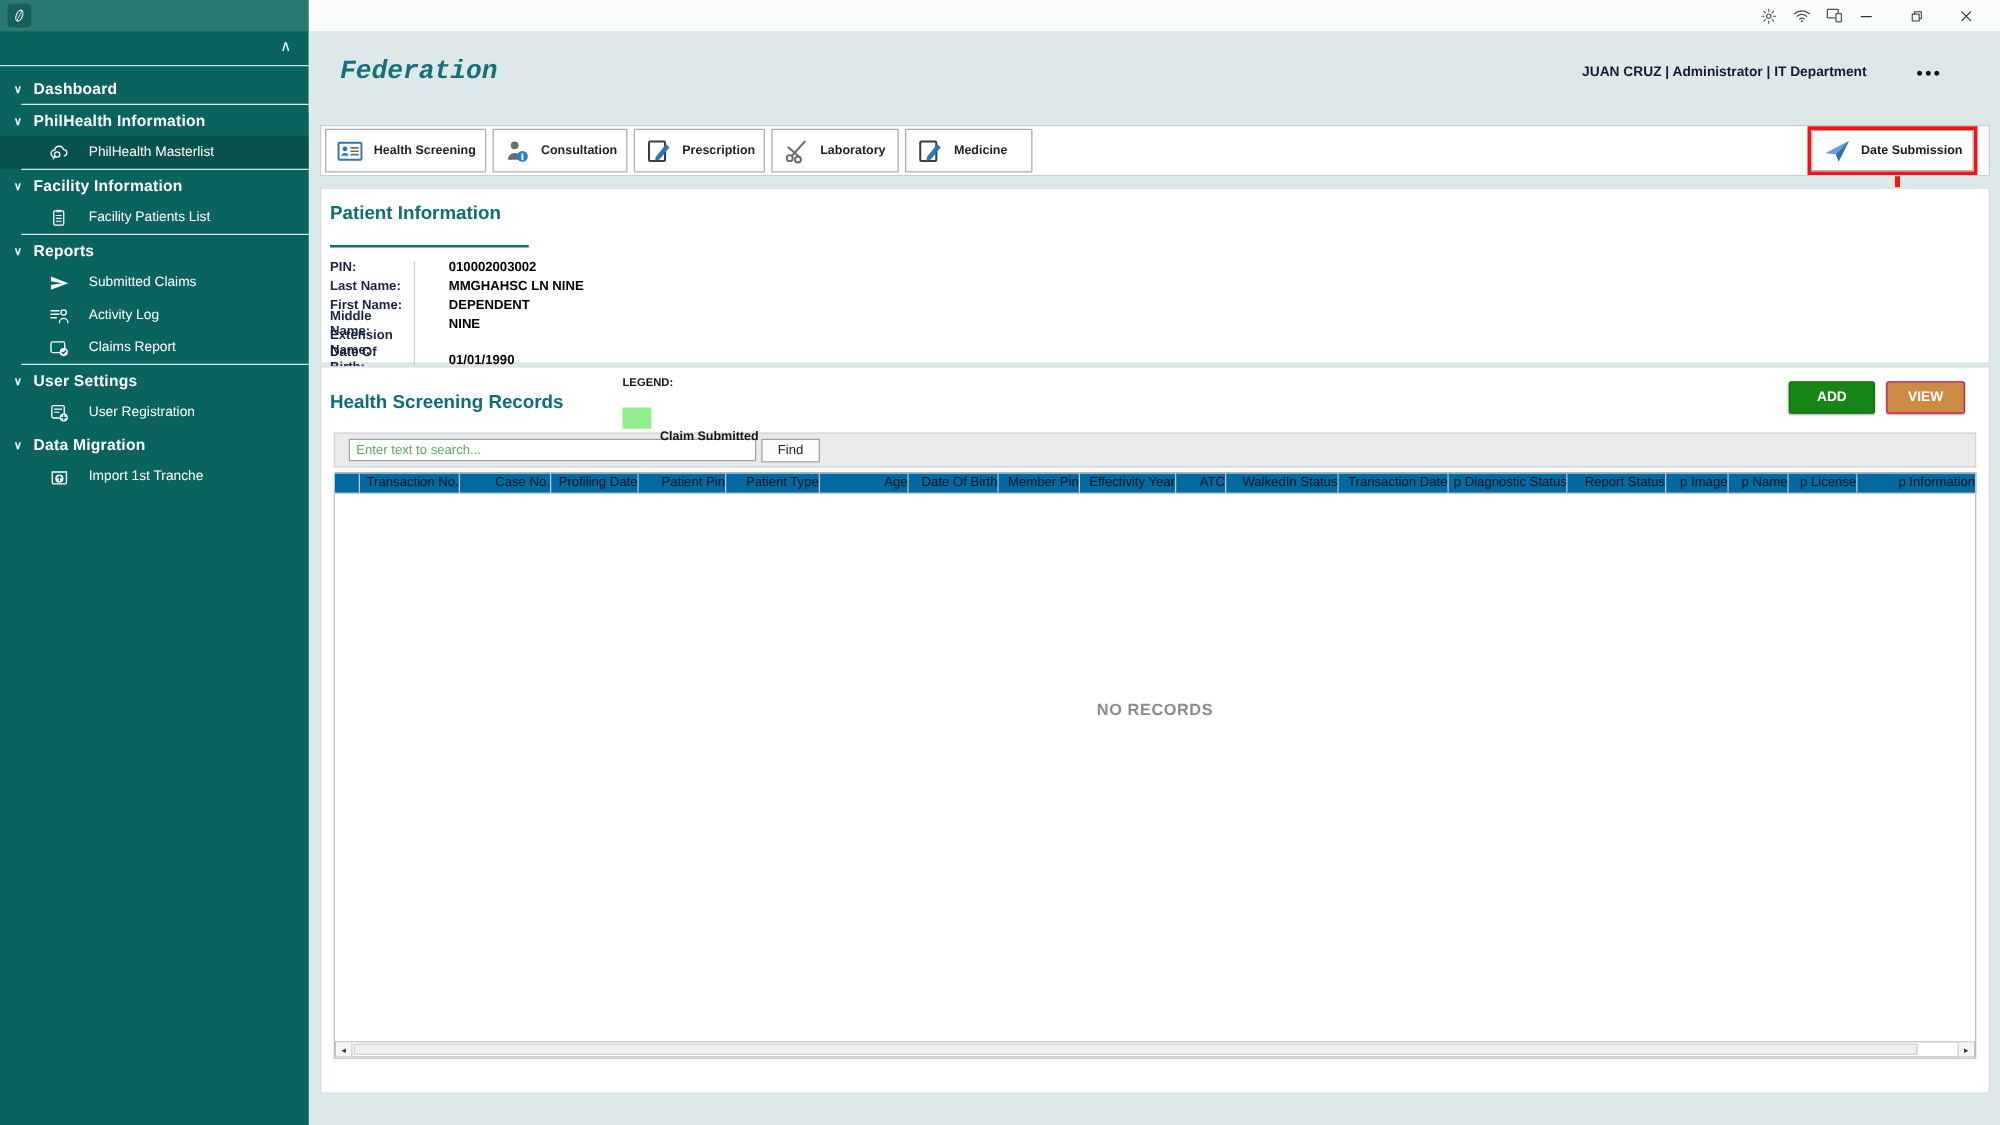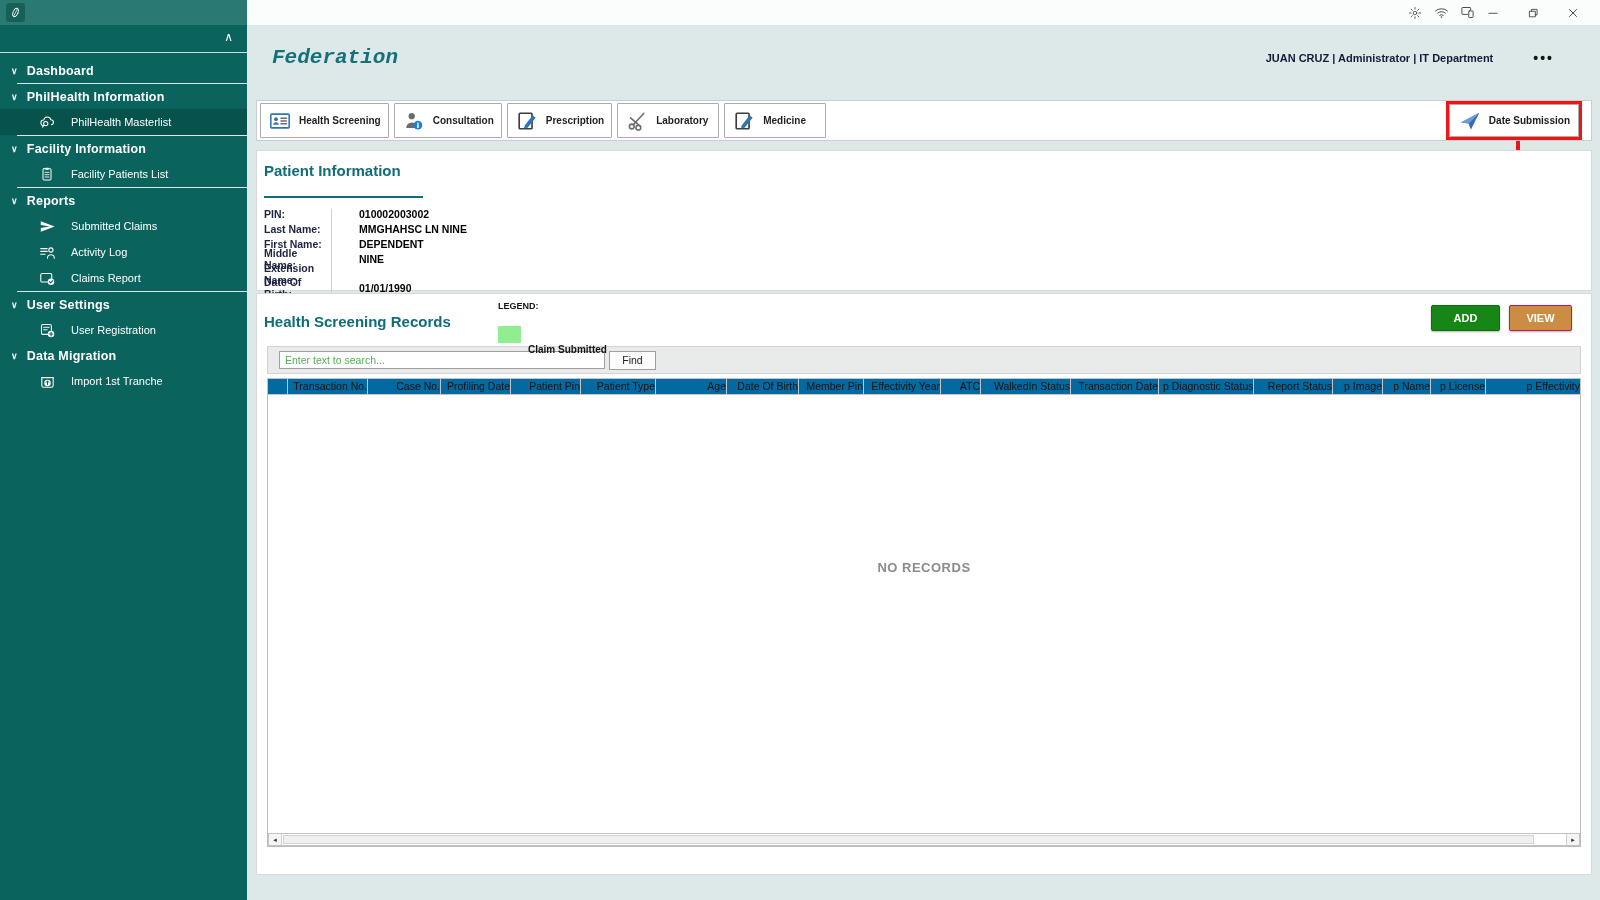--- a/index.html
+++ b/index.html
@@ -418,21 +418,21 @@
         <div class="th" style="width: 65px;">Member Pin</div>
         <div class="th" style="width: 77px;">Effectivity Year</div>
         <div class="th" style="width: 40px;">ATC</div>
         <div class="th" style="width: 90px;">WalkedIn Status</div>
         <div class="th" style="width: 88px;">Transaction Date</div>
         <div class="th" style="width: 95px;">p Diagnostic Status</div>
         <div class="th" style="width: 79px;">Report Status</div>
         <div class="th" style="width: 50px;">p Image</div>
         <div class="th" style="width: 48px;">p Name</div>
         <div class="th" style="width: 55px;">p License</div>
-        <div class="th flex">p Effectivity</div>
+        <div class="th flex">p Information</div>
       </div>
     <div class="table-body">
       <div class="no-records">NO RECORDS</div>
       <div class="hscroll">
         <span class="scroll-arrow left">◂</span>
         <span class="scroll-track">
             <span class="scroll-thumb"></span>
           </span>
         <span class="scroll-arrow right">▸</span>
       </div>

